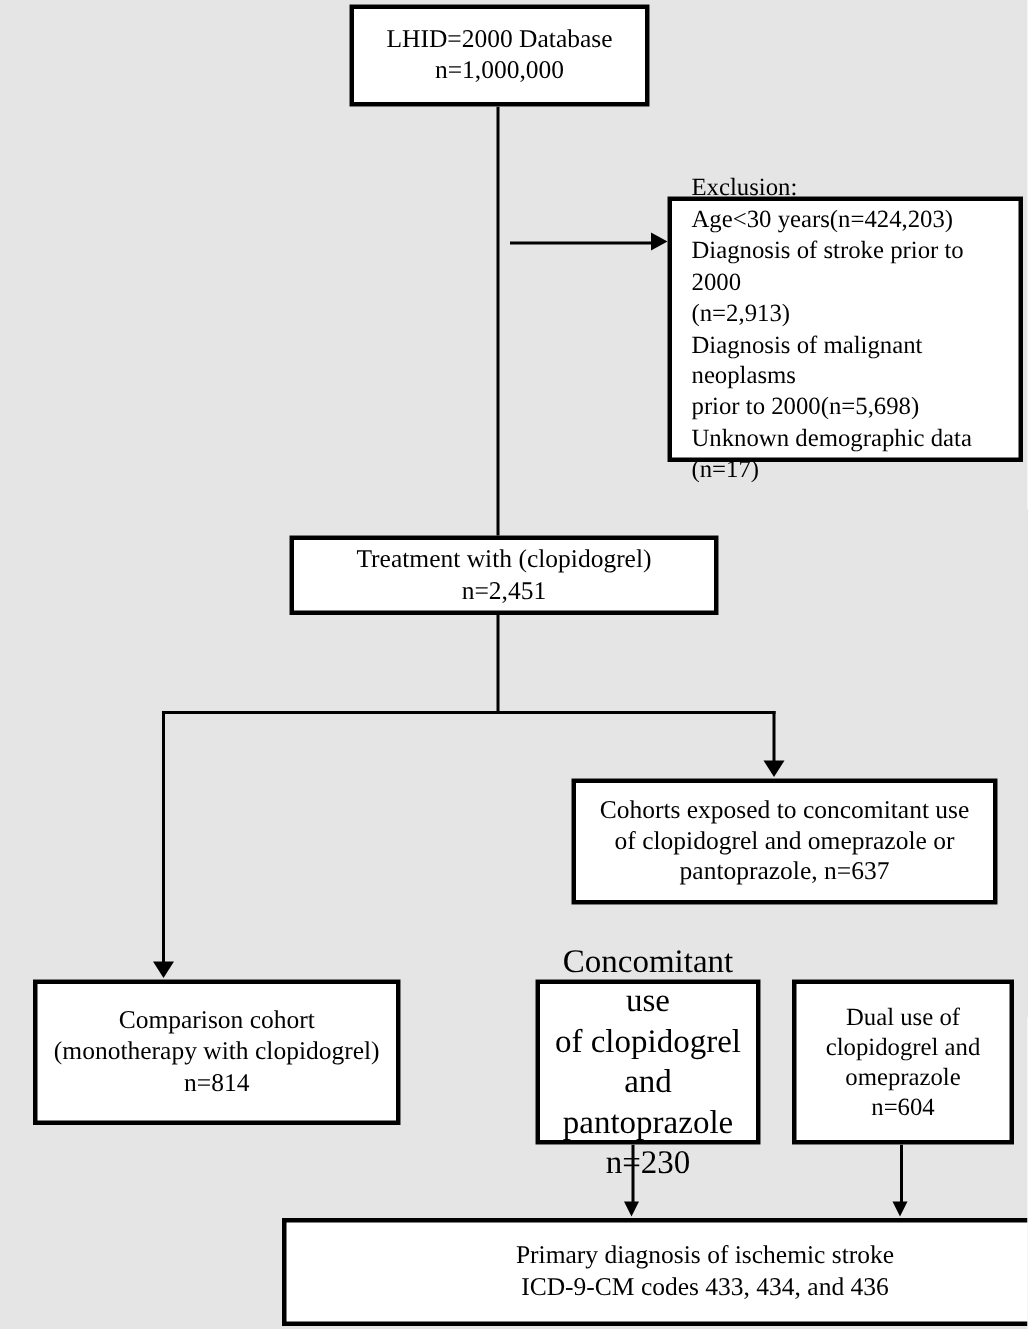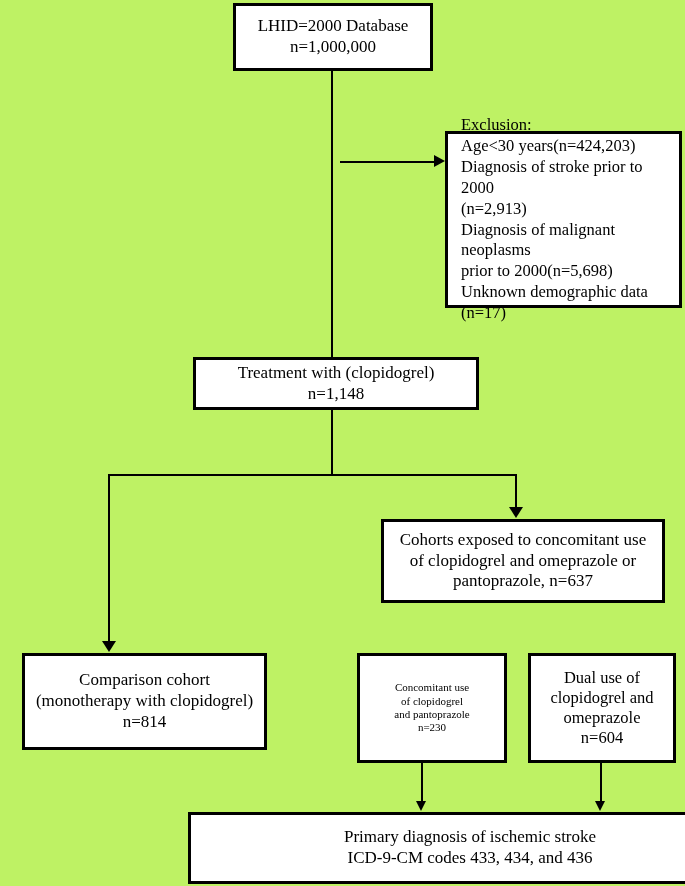--- a/index.html
+++ b/index.html
@@ -5,21 +5,21 @@
 <style>
   html, body {
     margin: 0;
     padding: 0;
     background: #ffffff;
   }
   #canvas {
     position: relative;
     width: 685px;
     height: 886px;
-    background: #bef264;
+    background: #e5e5e5;
     font-family: "Liberation Serif", "DejaVu Serif", serif;
     overflow: hidden;
   }
   .node {
     position: absolute;
     box-sizing: border-box;
     background: #ffffff;
     border: 3px solid #000000;
     display: flex;
     align-items: center;
@@ -35,21 +35,21 @@
     padding: 0 6px;
   }
   
   #node-database   { left: 233px; top: 3px;   width: 200px; height: 68px;  font-size: 17px; }
   #node-exclusion  { left: 445px; top: 131px; width: 237px; height: 177px; font-size: 16.5px;
                      justify-content: center; align-items: center; }
   #node-exclusion .txt { text-align: left; padding-left: 13px; line-height: 1.27; }
   #node-treatment  { left: 193px; top: 357px; width: 286px; height: 53px;  font-size: 17px; }
   #node-cohorts    { left: 381px; top: 519px; width: 284px; height: 84px;  font-size: 17px; }
   #node-comparison { left: 2px;   top: 653px; width: 245px; height: 97px;  font-size: 17px; margin-left: 20px; }
-  #node-concomitant{ left: 357px; top: 653px; width: 150px; height: 110px; font-size: 11px; }
+  #node-concomitant{ left: 357px; top: 653px; width: 150px; height: 110px; font-size: 22px; }
   #node-dual       { left: 528px; top: 653px; width: 148px; height: 110px; font-size: 16.5px; }
   #node-outcome    { left: 188px; top: 812px; width: 564px; height: 72px;  font-size: 17px; }
 
   
   .edge {
     position: absolute;
     background: #000000;
     z-index: 1;
   }
   .vline { width: 2px; }
@@ -112,21 +112,21 @@
 Diagnosis of stroke prior to 2000
 (n=2,913)
 Diagnosis of malignant neoplasms
 prior to 2000(n=5,698)
 Unknown demographic data
 (n=17)</span>
   </div>
 
   <div class="node" id="node-treatment">
     <span class="txt">Treatment with (clopidogrel)
-n=1,148</span>
+n=2,451</span>
   </div>
 
   <div class="node" id="node-cohorts">
     <span class="txt">Cohorts exposed to concomitant use
 of clopidogrel and omeprazole or
 pantoprazole, n=637</span>
   </div>
 
   <div class="node" id="node-comparison">
     <span class="txt">Comparison cohort

